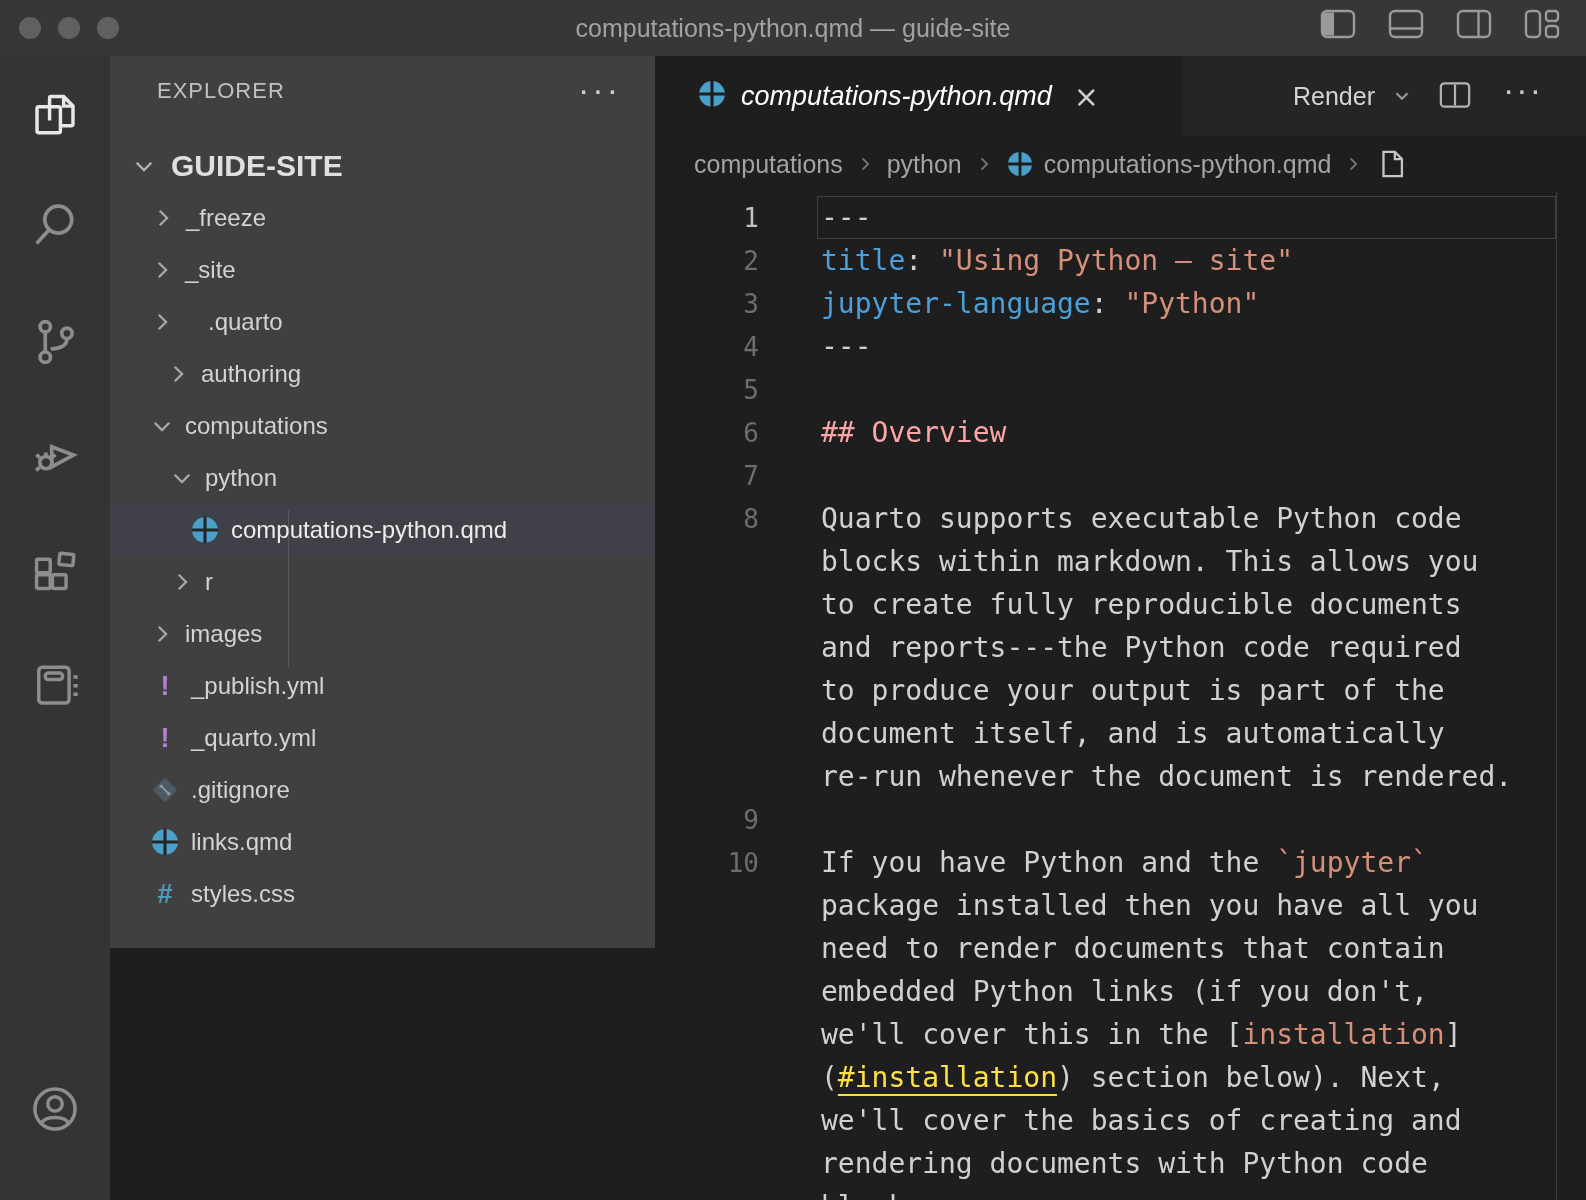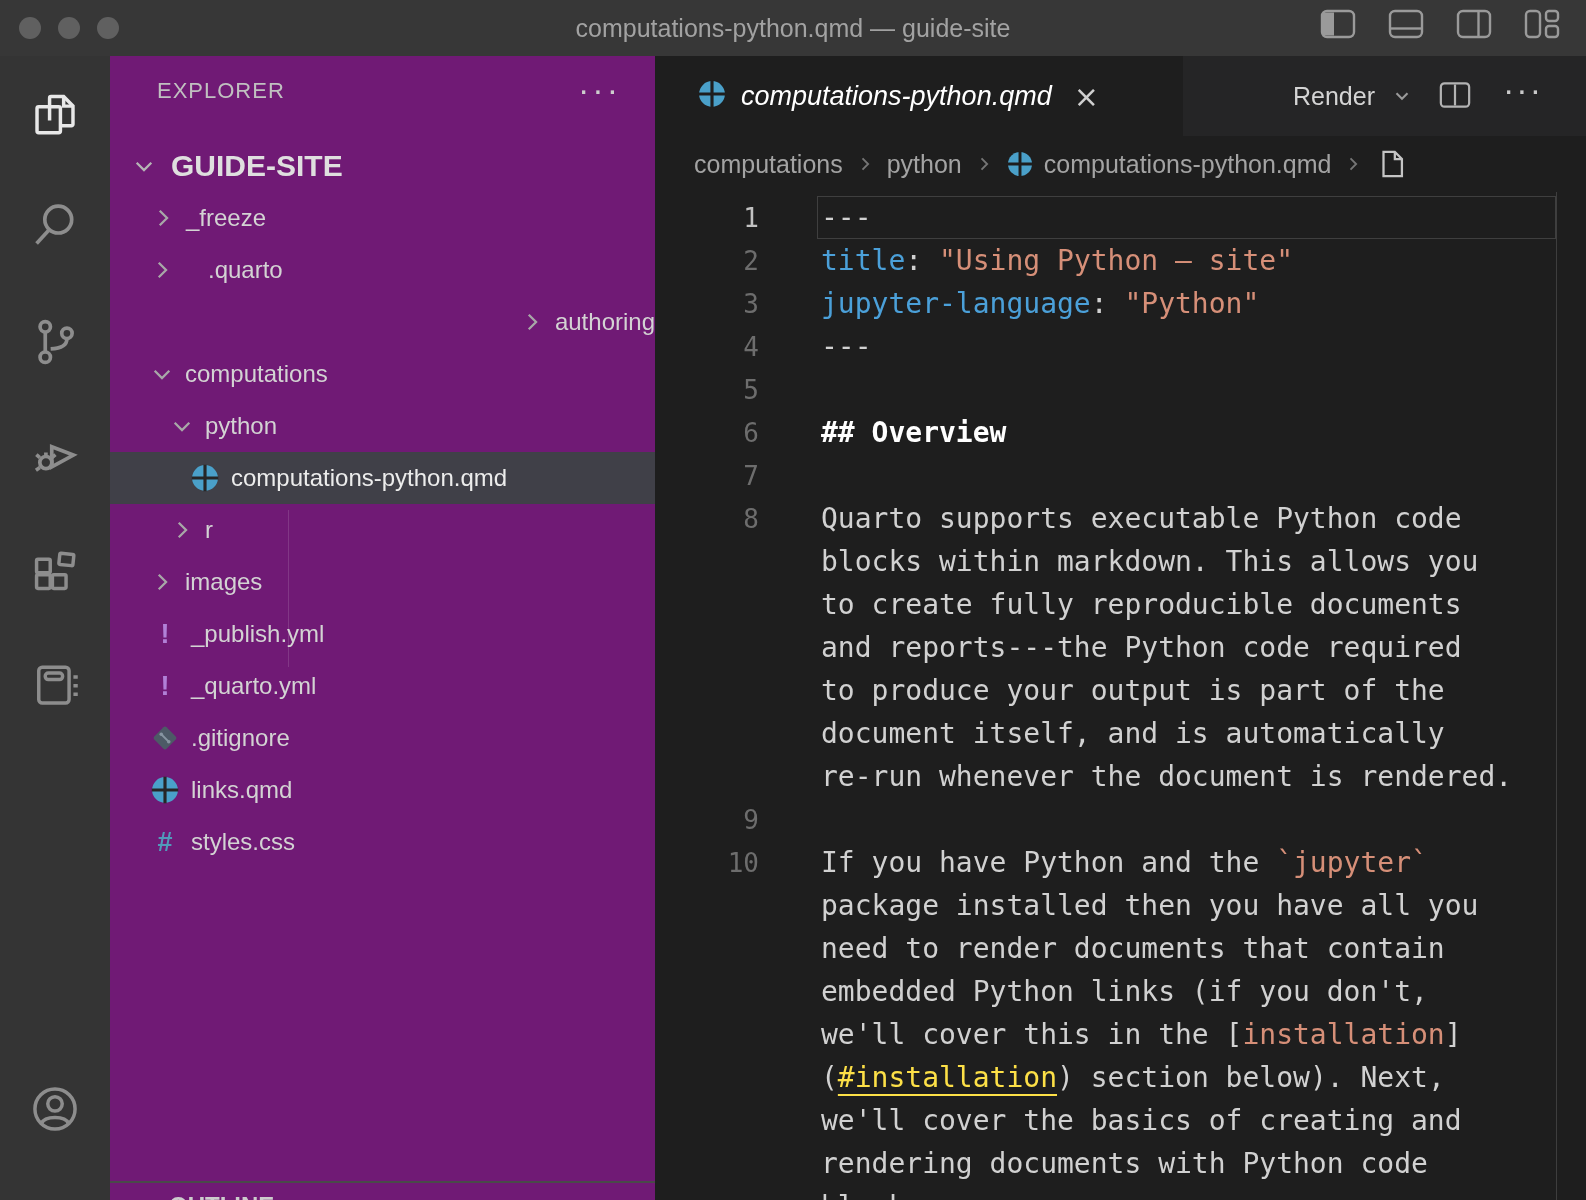--- a/index.html
+++ b/index.html
@@ -14,21 +14,21 @@
   .win-title { position:absolute; left:0; right:0; text-align:center; color:#a2a2a2;
     font-size:25px; font-weight:500; }
   .layout-icons { position:absolute; right:24px; top:9px; display:flex; gap:32px; }
   .layout-icons svg { display:block; }
 
   
   .activitybar { position:absolute; left:0; top:56px; width:110px; height:1144px; background:#343434; overflow:hidden; }
   .act-item { position:absolute; left:0; width:110px; height:74px; display:flex; align-items:center; justify-content:center; }
 
   
-  .sidebar { position:absolute; left:110px; top:56px; width:545px; height:1144px; background:#701a75; overflow:hidden; }
+  .sidebar { position:absolute; left:110px; top:56px; width:545px; height:892px; background:#404040; overflow:hidden; }
   .sidebar-header { position:absolute; left:0; top:0; width:100%; height:70px; display:flex; align-items:center; }
   .sidebar-header .hdr-label { margin-left:47px; font-size:22px; letter-spacing:1px; color:#c0c0c0; }
   .hdr-more { position:absolute; right:34px; top:14px; font-size:34px; color:#cdcdcd; letter-spacing:3px; }
   .section-row { position:absolute; left:0; top:88px; width:100%; height:44px; display:flex; align-items:center; }
   .section-row .twisty { margin-left:17px; }
   .section-row .sec-label { margin-left:10px; font-size:30px; font-weight:700; color:#dfdfdf; }
 
   .tree { position:absolute; left:0; top:136px; width:100%; }
   .tree-row { position:relative; height:52px; display:flex; align-items:center; color:#d3d3d3; font-size:24px; }
   .tree-row.selected { background:#404048; color:#eceindividual; }
@@ -69,21 +69,21 @@
   .code-pane { position:absolute; left:0; top:136px; width:931px; height:1008px; background:#1e1e1e; overflow:hidden; }
   .code-lines { position:absolute; left:0; top:4px; width:100%;
     font-family:"DejaVu Sans Mono", monospace; font-size:28px; }
   .code-row { position:relative; height:43px; display:flex; align-items:center; white-space:pre; }
   .gutter { width:104px; text-align:right; color:#6d6d6d; font-size:26px; flex:0 0 104px; }
   .gutter.active { color:#c2c2c2; }
   .row-text { margin-left:62px; }
   .seg-plain { color:#d1d1d1; }
   .seg-key { color:#4ba0d9; }
   .seg-string { color:#d68f78; }
-  .seg-heading { color:#ffffff; font-weight:700; }
+  .seg-heading { color:#fca5a5; font-weight:400; }
   .seg-link { color:#fde047; text-decoration:underline; text-underline-offset:7px; text-decoration-thickness:2px; }
   .line-box { position:absolute; left:162px; top:0; width:739px; height:43px;
     border:1px solid #3f3f3f; pointer-events:none; }
   .ruler { position:absolute; left:901px; top:0; width:1px; height:1008px; background:#3e3e3e; }
 </style>
 </head>
 <body>
 
 <div class="titlebar">
   <div class="traffic">
@@ -196,29 +196,37 @@
   </div>
   <div class="tree">
       <div class="tree-row" style="padding-left: 36px;">
         <span class="twisty">
           <svg width="26" height="26" viewBox="0 0 16 16" fill="none" stroke="#a8a8a8" stroke-width="1.4">
             <path d="M6 3.5 10.5 8 6 12.5"></path>
           </svg>
         </span>
         <span class="tree-label">_freeze</span>
       </div>
+      <div class="tree-row" style="padding-left: 35px;">
+        <span class="twisty">
+          <svg width="26" height="26" viewBox="0 0 16 16" fill="none" stroke="#a8a8a8" stroke-width="1.4">
+            <path d="M6 3.5 10.5 8 6 12.5"></path>
+          </svg>
+        </span>
+        <span class="tree-label">_site</span>
+      </div>
       <div class="tree-row" style="padding-left: 35px; gap: 23px;">
         <span class="twisty">
           <svg width="26" height="26" viewBox="0 0 16 16" fill="none" stroke="#a8a8a8" stroke-width="1.4">
             <path d="M6 3.5 10.5 8 6 12.5"></path>
           </svg>
         </span>
         <span class="tree-label">.quarto</span>
       </div>
-      <div class="tree-row" style="padding-left: 51px; justify-content: flex-end;">
+      <div class="tree-row" style="padding-left: 51px;">
         <span class="twisty">
           <svg width="26" height="26" viewBox="0 0 16 16" fill="none" stroke="#a8a8a8" stroke-width="1.4">
             <path d="M6 3.5 10.5 8 6 12.5"></path>
           </svg>
         </span>
         <span class="tree-label">authoring</span>
       </div>
       <div class="tree-row" style="padding-left: 35px;">
         <span class="twisty">
           <svg width="26" height="26" viewBox="0 0 16 16" fill="none" stroke="#a8a8a8" stroke-width="1.4">

